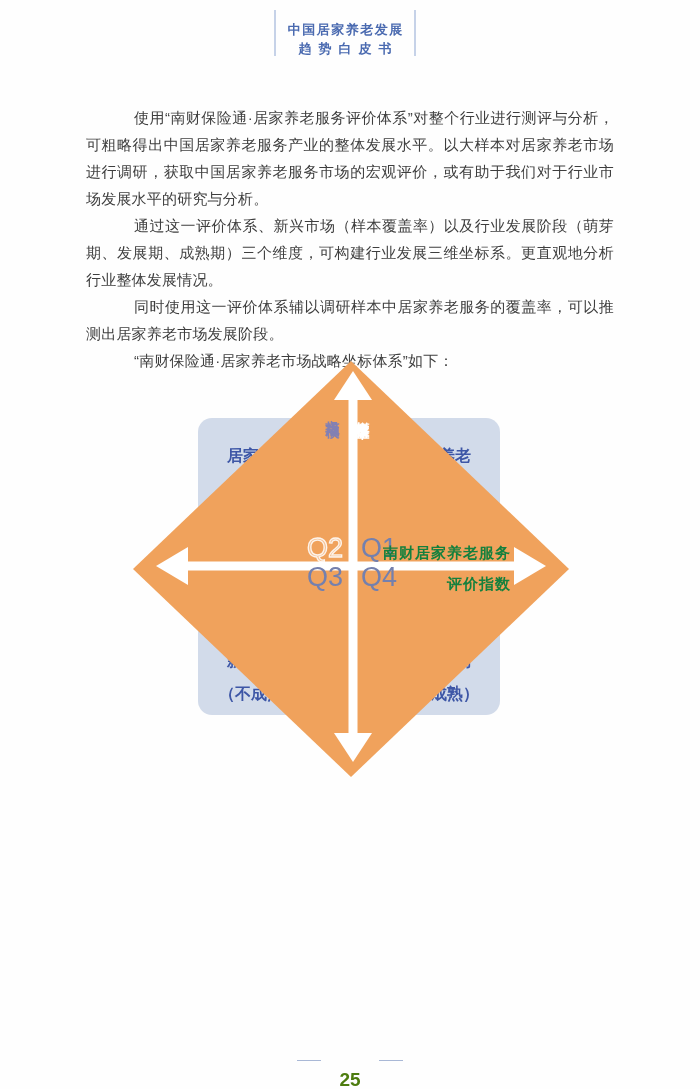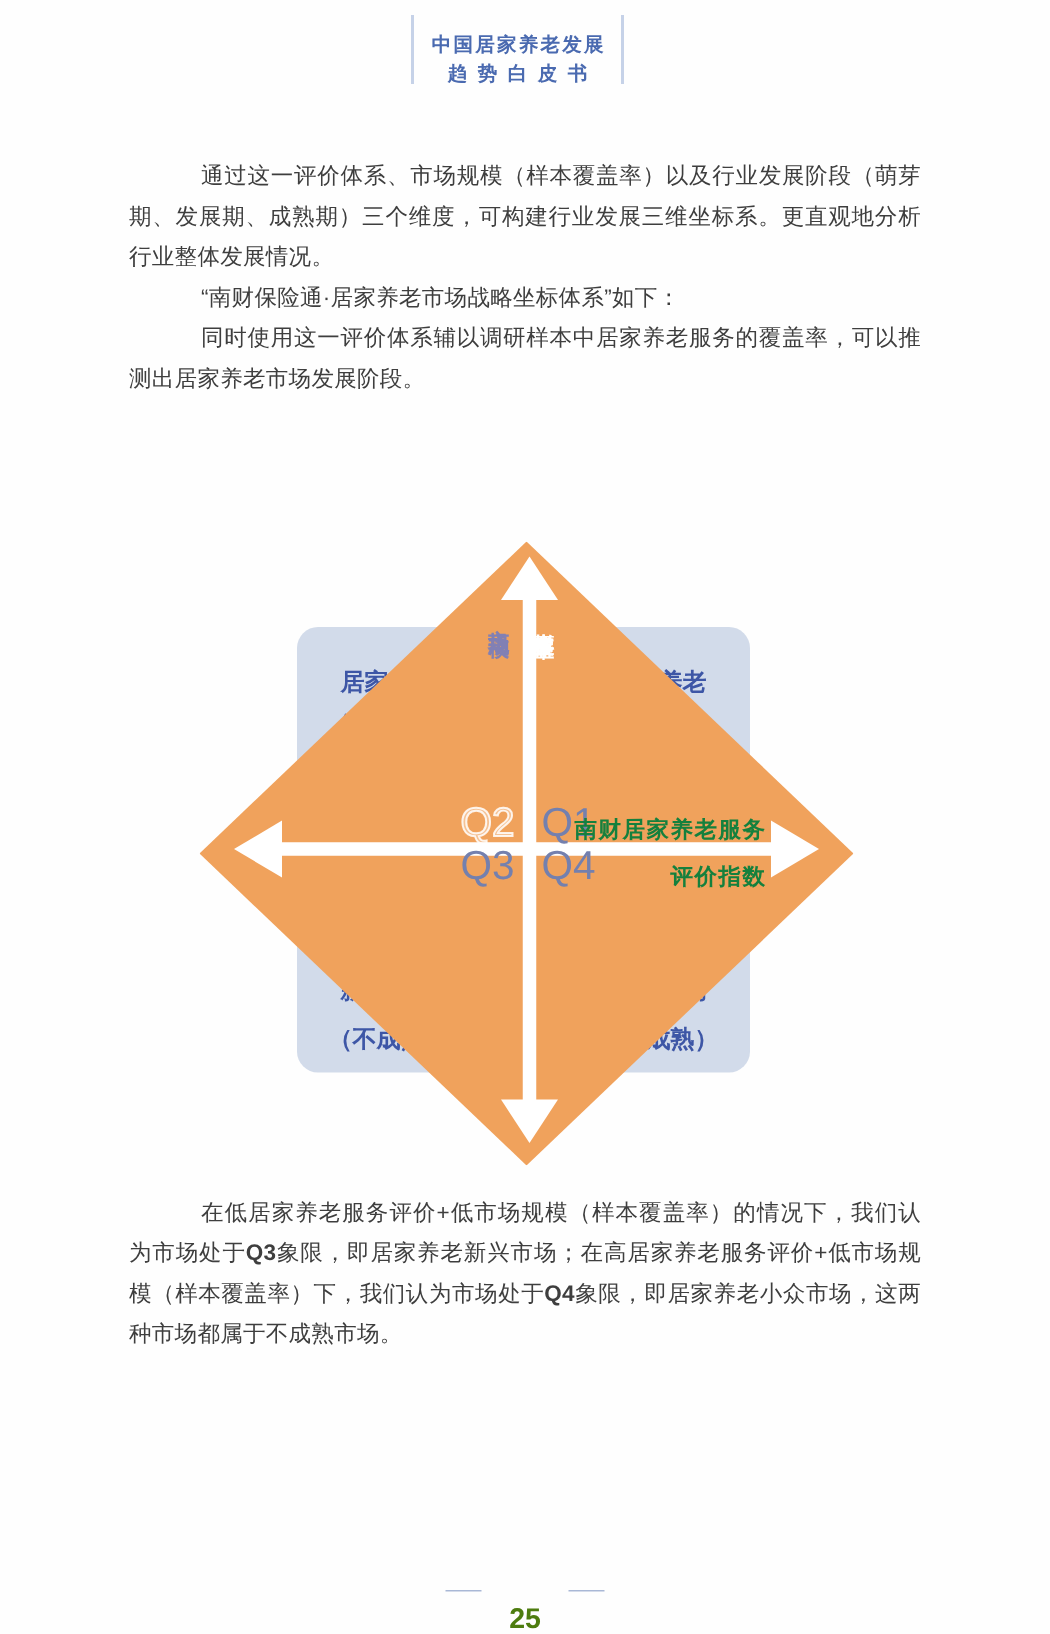--- a/index.html
+++ b/index.html
@@ -66,23 +66,24 @@
 </style>
 </head>
 <body>
 
 <div class="header">
   <div class="l1">中国居家养老发展</div>
   <div class="l2">趋势白皮书</div>
 </div>
 
 <div id="block-top" class="body-block">
-  <p>通过这一评价体系、市场规模（样本覆盖率）以及行业发展阶段（萌芽期、发展期、成熟期）三个维度，可构建行业发展三维坐标系。更直观地分析行业整体发展情况。</p>
+  <p>使用“南财保险通·居家养老服务评价体系”对整个行业进行测评与分析，可粗略得出中国居家养老服务产业的整体发展水平。以大样本对居家养老市场进行调研，获取中国居家养老服务市场的宏观评价，或有助于我们对于行业市场发展水平的研究与分析。</p>
+  <p>通过这一评价体系、新兴市场（样本覆盖率）以及行业发展阶段（萌芽期、发展期、成熟期）三个维度，可构建行业发展三维坐标系。更直观地分析行业整体发展情况。</p>
+  <p>同时使用这一评价体系辅以调研样本中居家养老服务的覆盖率，可以推测出居家养老市场发展阶段。</p>
   <p>“南财保险通·居家养老市场战略坐标体系”如下：</p>
-  <p>同时使用这一评价体系辅以调研样本中居家养老服务的覆盖率，可以推测出居家养老市场发展阶段。</p>
 </div>
 
 <div class="diagram">
   <div class="qbox" id="box-tl">
     <div>居家养老</div>
     <div>发展市场</div>
     <div class="gap">（发展）</div>
   </div>
   <div class="qbox" id="box-tr">
     <div>居家养老</div>
@@ -121,20 +122,19 @@
   <span class="qlab" id="qlab-4">Q4</span>
 
   <span class="xlab" id="xlab-1">南财居家养老服务</span>
   <span class="xlab" id="xlab-2">评价指数</span>
 
   <span class="ylab" id="ylab-left">市场规模</span>
   <span class="ylab" id="ylab-right">样本覆盖率</span>
 </div>
 
 <div id="block-bottom" class="body-block">
-  <p class="rich">在低居家养老服务评价+低市场规模（样本覆盖率）的情况下，我们认为市场处于<b>Q3</b>象限，即居家养老新兴市场；在高居家养老服务评价+低市场规模（样本覆盖率）下，我们认为市场处于<b>Q4</b>象限，即居家养老小众市场，这两种市场都属于不成熟市场。</p>
 </div>
 
 <div class="footer">
   <span class="dash"></span>
   <span class="num">25</span>
   <span class="dash"></span>
 </div>
 
 </body></html>

